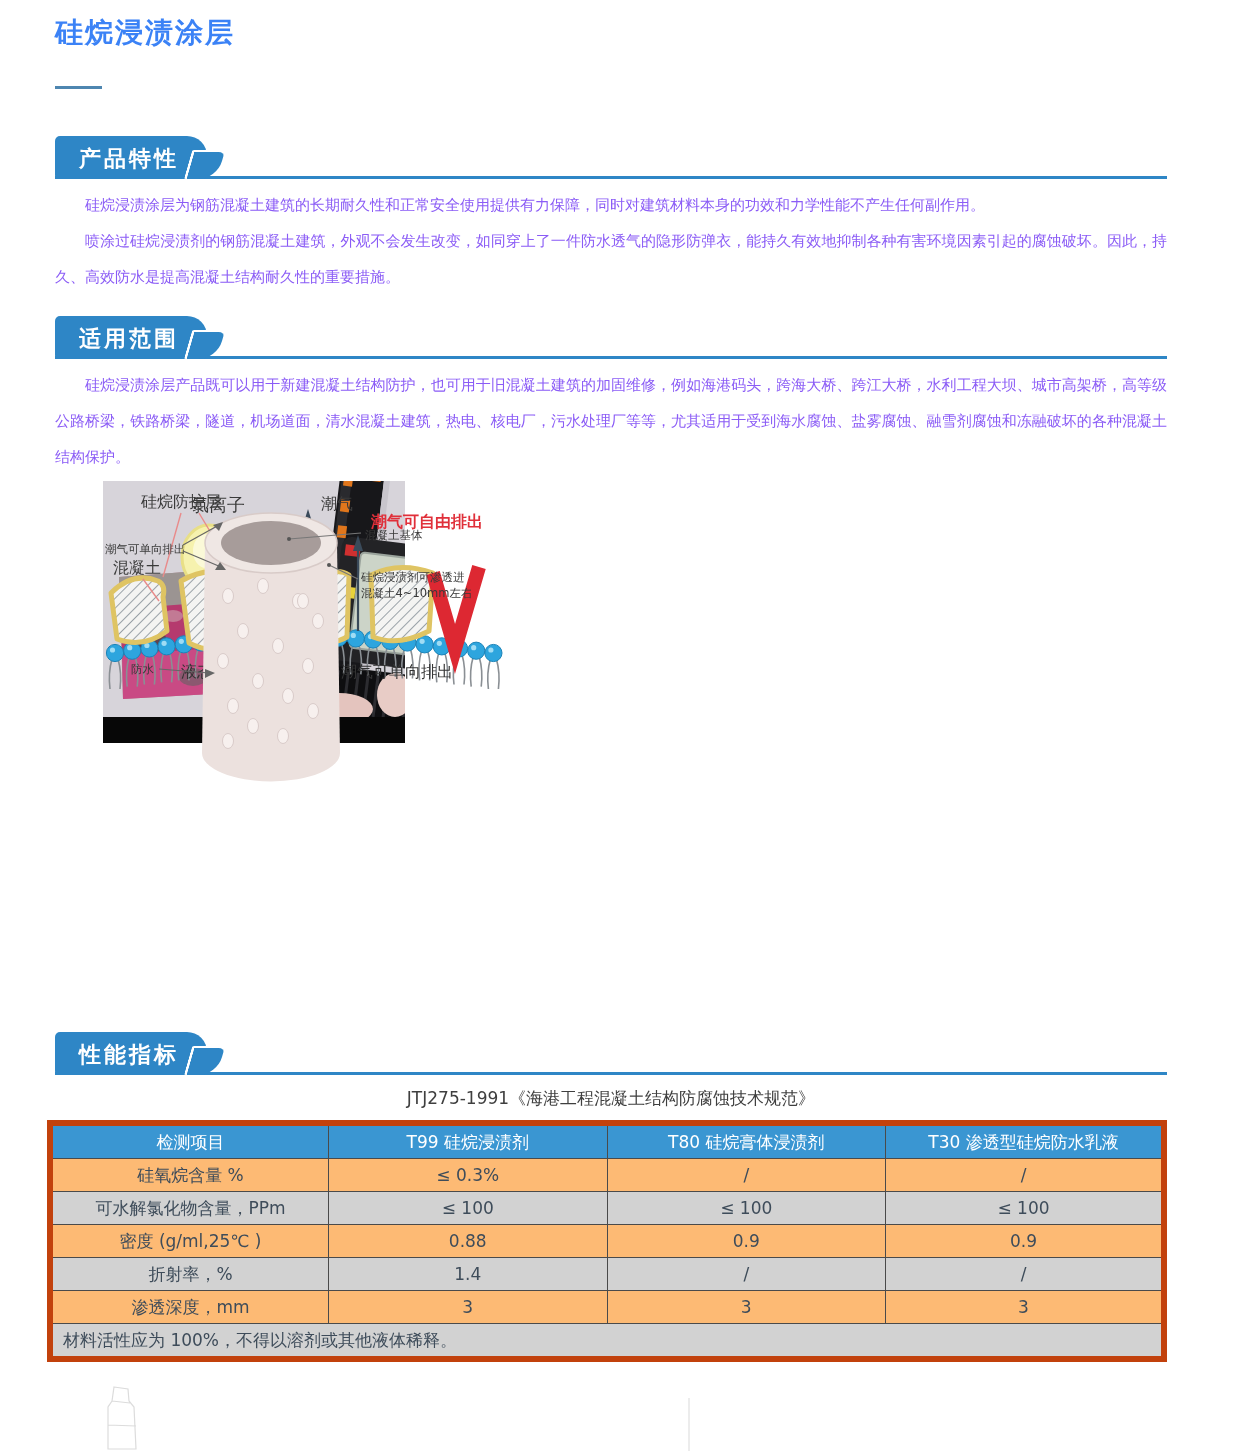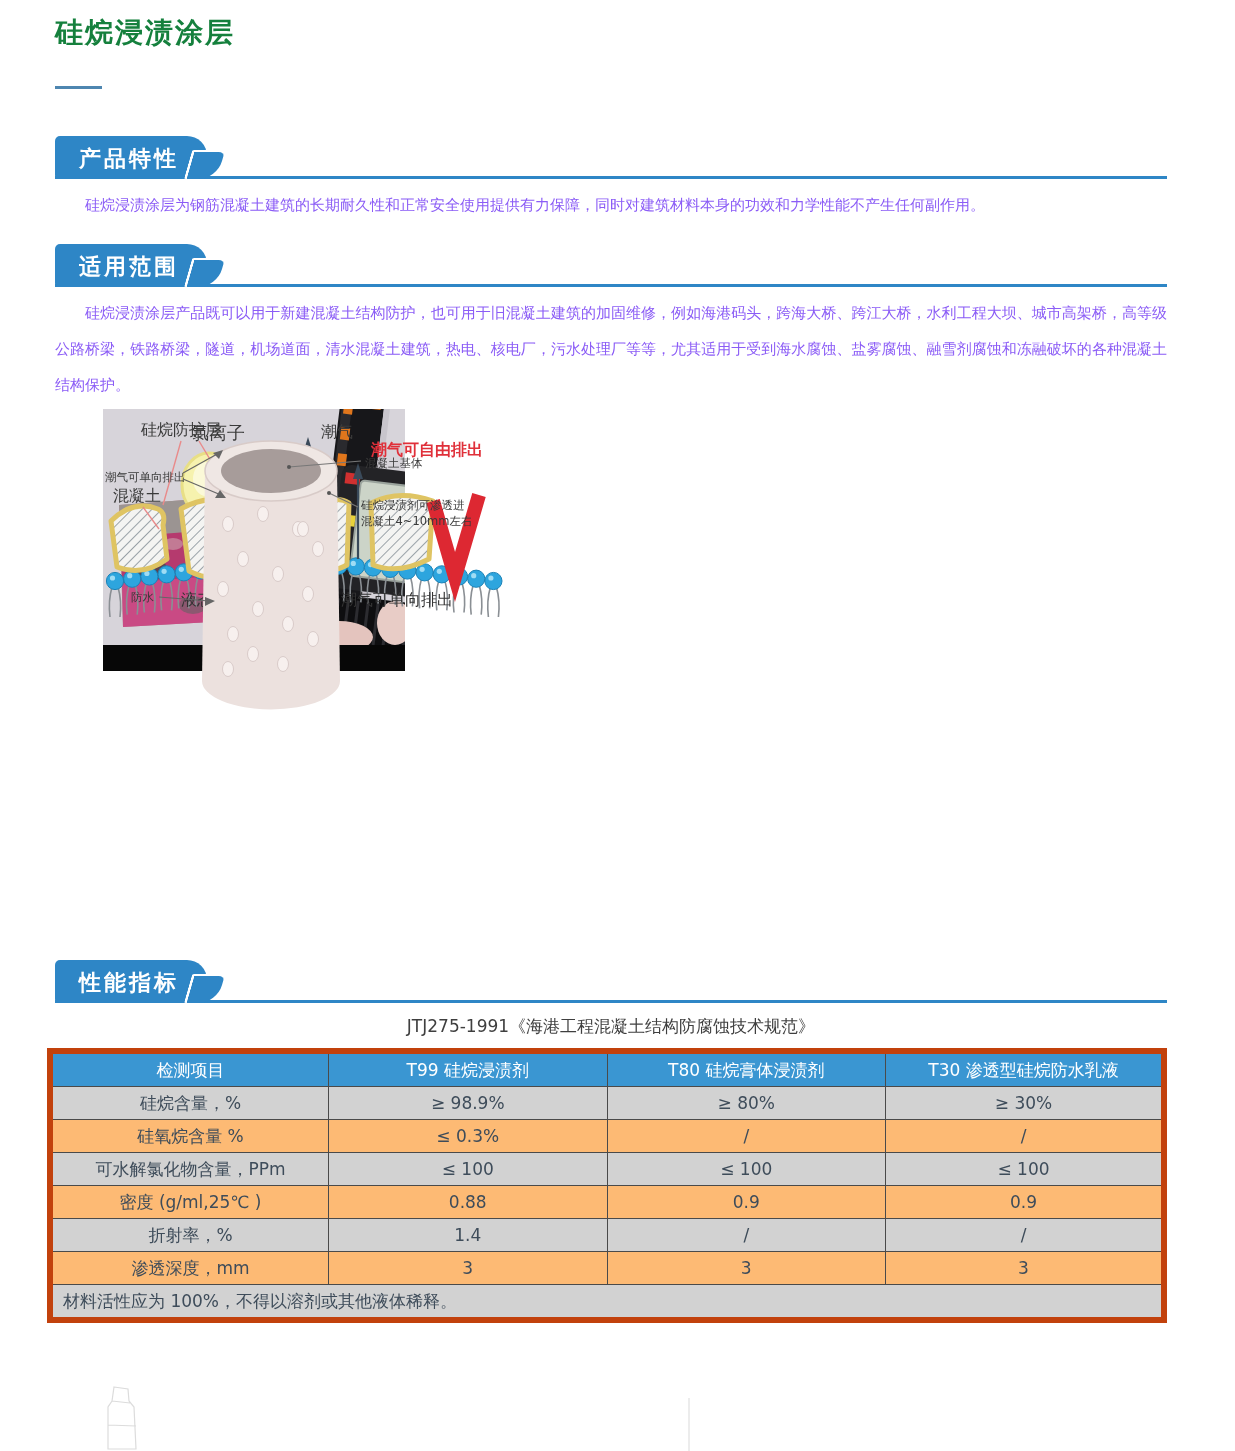--- a/index.html
+++ b/index.html
@@ -3,21 +3,21 @@
 <meta charset="utf-8">
 <style>
   html,body { margin:0; padding:0; background:#ffffff; }
   .page {
     position:relative; width:1235px; height:1451px; background:#fff; overflow:hidden;
     font-family:"DejaVu Sans","Liberation Sans",sans-serif; color:#3f3f3f;
   }
   .content { padding:0 68px 0 55px; }
 
   .page-title { margin:0; padding-top:14px; font-size:28px; font-weight:bold;
-    color:#15803d; letter-spacing:2px; }
+    color:#3b82f6; letter-spacing:2px; }
   .title-divider { width:47px; height:3px; background:#4e86b0; margin-top:34px; }
 
   .banner-row { position:relative; height:43px; border-bottom:3px solid #2e86c6; }
   .banner-row.features { margin-top:44px; }
   .banner-row.scope    { margin-top:18px; }
   .banner-row.perf     { margin-top:50px; }
   .banner {
     position:absolute; left:0; bottom:-3px; z-index:2; height:43px; line-height:45px;
     background:#2e86c6; color:#fff; font-size:22px; font-weight:bold; letter-spacing:3px;
     padding:0 28px 0 24px; border-radius:5px 20px 0 4px;
@@ -62,20 +62,21 @@
   <div class="content">
 
     <h1 class="page-title">硅烷浸渍涂层</h1>
     <div class="title-divider"></div>
 
     <div class="banner-row features">
       <div class="banner">产品特性</div>
     </div>
     <div class="features-text">
       <p class="body-text">硅烷浸渍涂层为钢筋混凝土建筑的长期耐久性和正常安全使用提供有力保障，同时对建筑材料本身的功效和力学性能不产生任何副作用。</p>
+      <p class="body-text">喷涂过硅烷浸渍剂的钢筋混凝土建筑，外观不会发生改变，如同穿上了一件防水透气的隐形防弹衣，能持久有效地抑制各种有害环境因素引起的腐蚀破坏。因此，持久、高效防水是提高混凝土结构耐久性的重要措施。</p>
     </div>
 
     <div class="banner-row scope">
       <div class="banner">适用范围</div>
     </div>
     <div class="scope-text">
       <p class="body-text">硅烷浸渍涂层产品既可以用于新建混凝土结构防护，也可用于旧混凝土建筑的加固维修，例如海港码头，跨海大桥、跨江大桥，水利工程大坝、城市高架桥，高等级公路桥梁，铁路桥梁，隧道，机场道面，清水混凝土建筑，热电、核电厂，污水处理厂等等，尤其适用于受到海水腐蚀、盐雾腐蚀、融雪剂腐蚀和冻融破坏的各种混凝土结构保护。</p>
     </div>
 
     <div class="figures">
@@ -350,26 +351,20 @@
         </colgroup>
       <thead>
         <tr>
           <th>检测项目</th>
           <th>T99 硅烷浸渍剂</th>
           <th>T80 硅烷膏体浸渍剂</th>
           <th>T30 渗透型硅烷防水乳液</th>
         </tr>
       </thead>
       <tbody>
-        <tr class="grey">
-          <td class="item">硅烷含量，%</td>
-          <td>≥ 98.9%</td>
-          <td>≥ 80%</td>
-          <td>≥ 30%</td>
-        </tr>
         <tr>
           <td class="item">硅氧烷含量 %</td>
           <td>≤ 0.3%</td>
           <td>/</td>
           <td>/</td>
         </tr>
         <tr class="grey">
           <td class="item">可水解氯化物含量，PPm</td>
           <td>≤ 100</td>
           <td>≤ 100</td>

